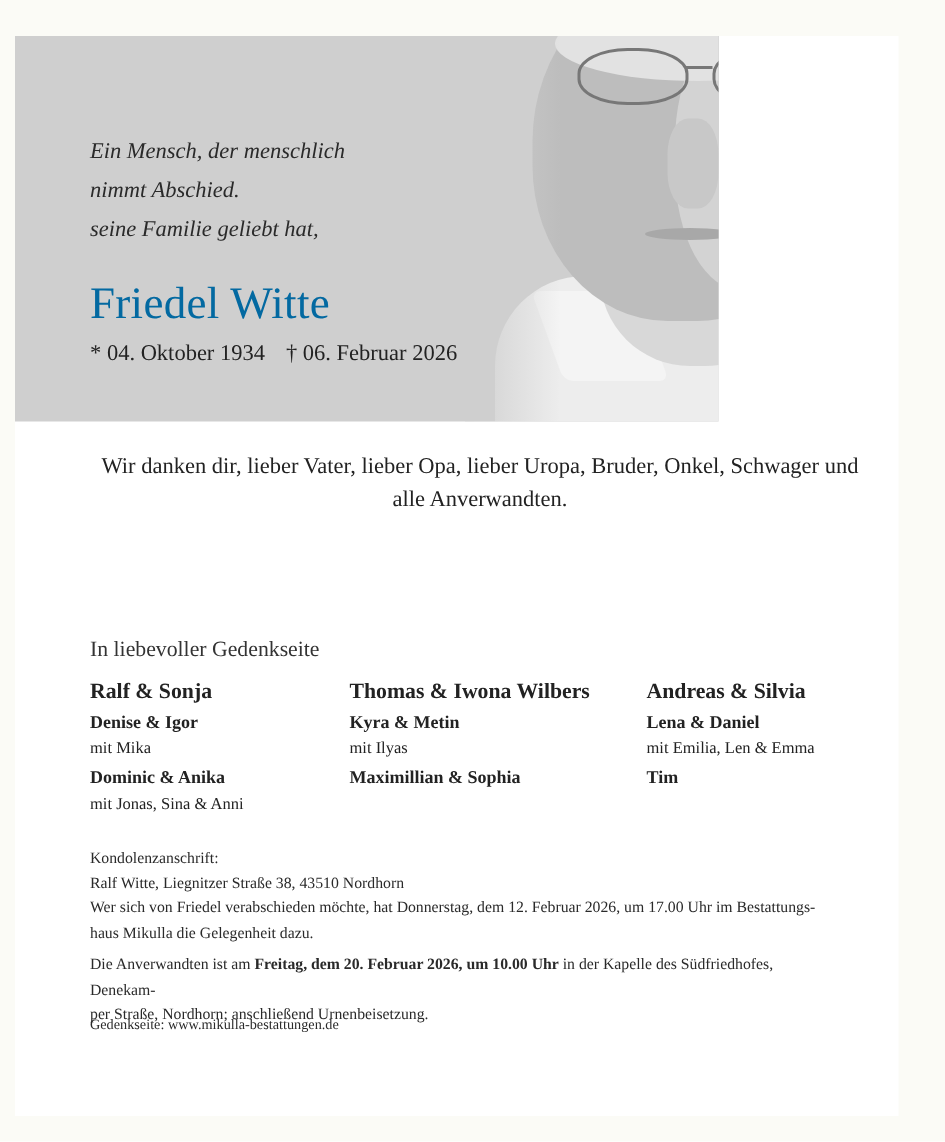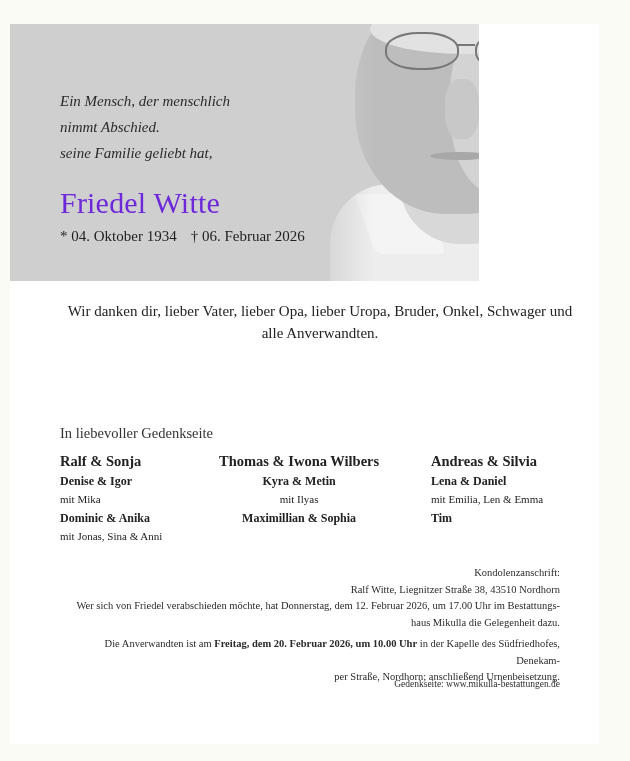--- a/index.html
+++ b/index.html
@@ -163,21 +163,21 @@
       color: #2a2a2a;
       margin: 0;
       width: 260px;
     }
     .motto span { display: block; }
     .name {
       position: absolute;
       left: 50px;
       top: 162px;
       font-size: 30px;
-      color: #6d28d9;
+      color: #0369a1;
       z-index: 10;
       white-space: nowrap;
       letter-spacing: 0.2px;
     }
     .dates {
       position: absolute;
       left: 50px;
       top: 204px;
       font-size: 15px;
       color: #222;
@@ -203,21 +203,21 @@
       top: 401px;
       font-size: 14.5px;
       color: #333;
     }
     .col {
       position: absolute;
       top: 428px;
       color: #222;
     }
     .col.c1 { left: 50px; }
-    .col.c2 { left: 209px; text-align: center; }
+    .col.c2 { left: 223px; }
     .col.c3 { left: 421px; }
     .col .head-name {
       font-weight: bold;
       font-size: 14.5px;
       line-height: 19px;
       white-space: nowrap;
     }
     .col .family {
       font-size: 12px;
       line-height: 19px;
@@ -232,21 +232,20 @@
       margin-bottom: 2px;
     }
 
     .small {
       position: absolute;
       left: 50px;
       width: 500px;
       font-size: 10.5px;
       line-height: 16.5px;
       color: #2a2a2a;
-      text-align: right;
     }
     .small b { font-weight: bold; }
     .address { top: 541px; }
     .farewell { top: 574px; }
     .ceremony { top: 612px; }
     .website {
       top: 652px;
       font-size: 9.5px;
     }
   </style>

